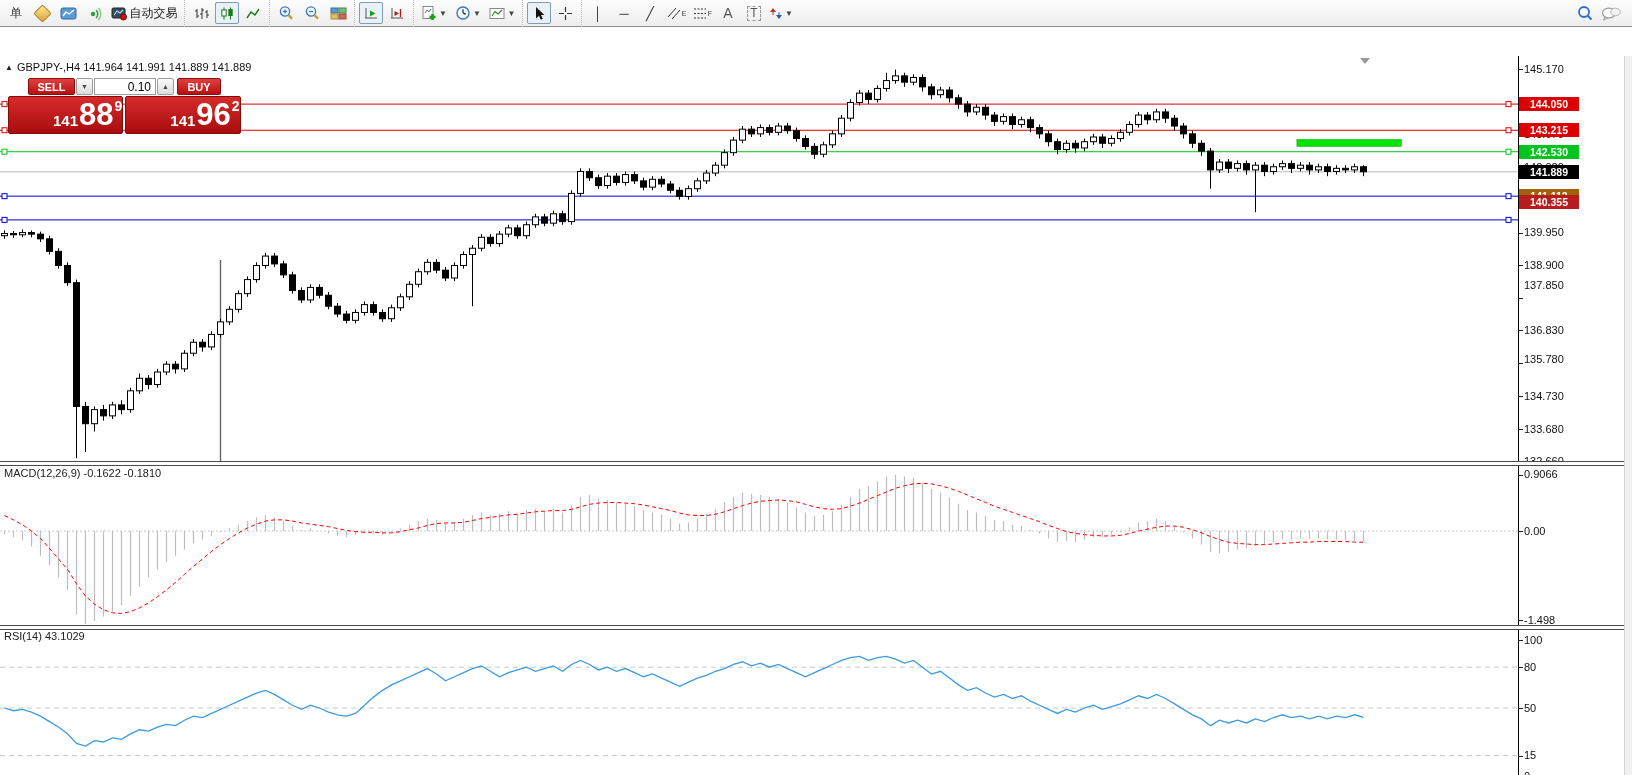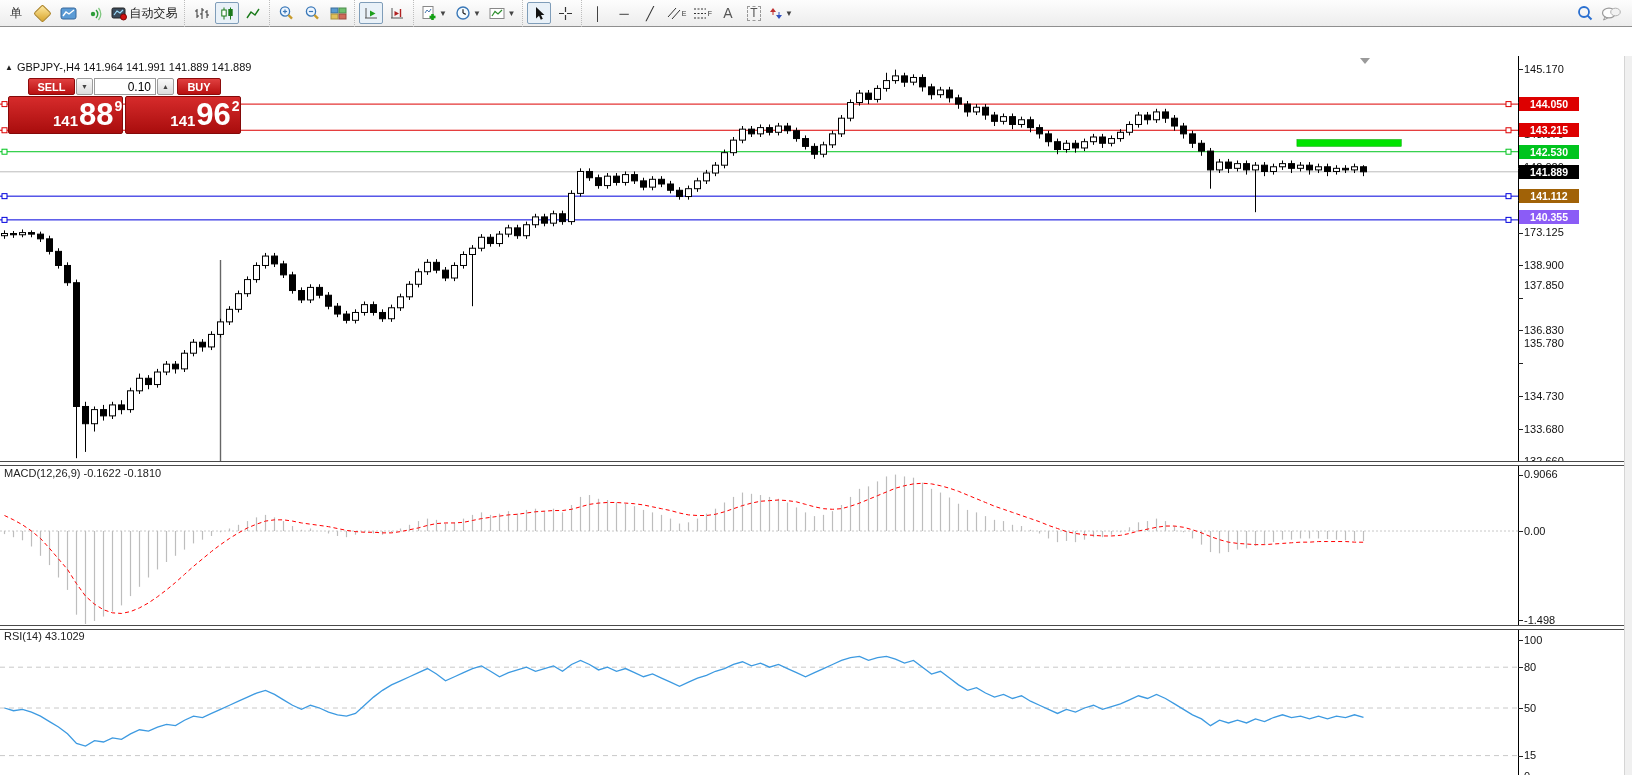--- a/index.html
+++ b/index.html
@@ -801,29 +801,29 @@
       <div class="tick-label" style="top: 34.5px;">145.170</div>
       <div class="tick-mark" style="top: 41px;"></div>
       <div class="tick-label" style="top: 67.4017px;">144.120</div>
       <div class="tick-mark" style="top: 73.9017px;"></div>
       <div class="tick-label" style="top: 100.303px;">143.070</div>
       <div class="tick-mark" style="top: 106.803px;"></div>
       <div class="tick-label" style="top: 133.205px;">142.020</div>
       <div class="tick-mark" style="top: 139.705px;"></div>
       <div class="tick-label" style="top: 165.167px;">141.000</div>
       <div class="tick-mark" style="top: 171.667px;"></div>
-      <div class="tick-label" style="top: 198.068px;">173.125</div>
+      <div class="tick-label" style="top: 198.068px;">139.950</div>
       <div class="tick-mark" style="top: 204.568px;"></div>
       <div class="tick-label" style="top: 230.97px;">138.900</div>
       <div class="tick-mark" style="top: 237.47px;"></div>
       <div class="tick-label" style="top: 251px; text-align: right;">137.850</div>
       <div class="tick-mark" style="top: 270.372px;"></div>
       <div class="tick-label" style="top: 295.833px;">136.830</div>
       <div class="tick-mark" style="top: 302.333px;"></div>
-      <div class="tick-label" style="top: 309px;">135.780</div>
+      <div class="tick-label" style="top: 325px;">135.780</div>
       <div class="tick-mark" style="top: 335.235px;"></div>
       <div class="tick-label" style="top: 361.637px;">134.730</div>
       <div class="tick-mark" style="top: 368.137px;"></div>
       <div class="tick-label" style="top: 394.538px;">133.680</div>
       <div class="tick-mark" style="top: 401.038px;"></div>
       <div class="tick-label" style="top: 426.5px;">132.660</div>
       <div class="tick-mark" style="top: 433px;"></div>
       <div class="tick-label" style="top: 440.291px;">0.9066</div>
       <div class="tick-mark" style="top: 446.791px;"></div>
       <div class="tick-label" style="top: 496.5px;">0.00</div>
@@ -836,17 +836,17 @@
       <div class="tick-mark" style="top: 639.2px;"></div>
       <div class="tick-label" style="top: 673.5px;">50</div>
       <div class="tick-mark" style="top: 680px;"></div>
       <div class="tick-label" style="top: 721.1px;">15</div>
       <div class="tick-mark" style="top: 727.6px;"></div>
       <div class="tick-label" style="top: 741.5px;">0</div>
       <div class="badge" style="top: 69.0951px; background: rgb(221, 0, 0);">144.050</div>
       <div class="badge" style="top: 95.2598px; background: rgb(221, 0, 0);">143.215</div>
       <div class="badge" style="top: 116.724px; background: rgb(0, 196, 30);">142.530</div>
       <div class="badge" style="top: 161.157px; background: #a16207; text-align: center;">141.112</div>
-      <div class="badge" style="top: 182px; background: #8b5cf6;">140.355</div>
+      <div class="badge" style="top: 167px; background: #b91c1c;">140.355</div>
       <div class="badge" style="top: 136.81px; background: rgb(0, 0, 0);">141.889</div>
     </div>
   <div id="time-layer"></div>
 </div>
 
 </body></html>

